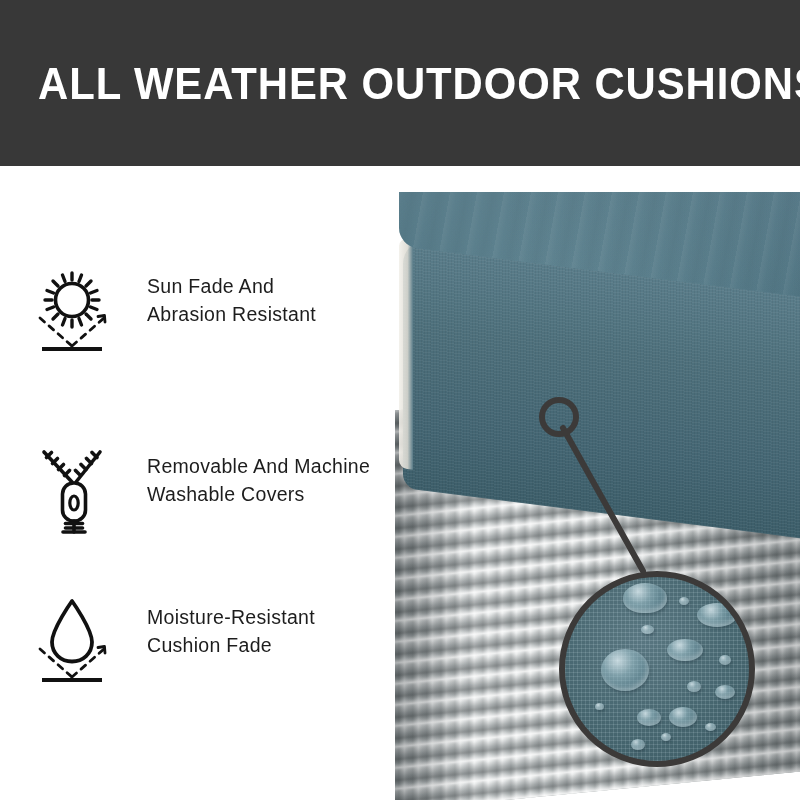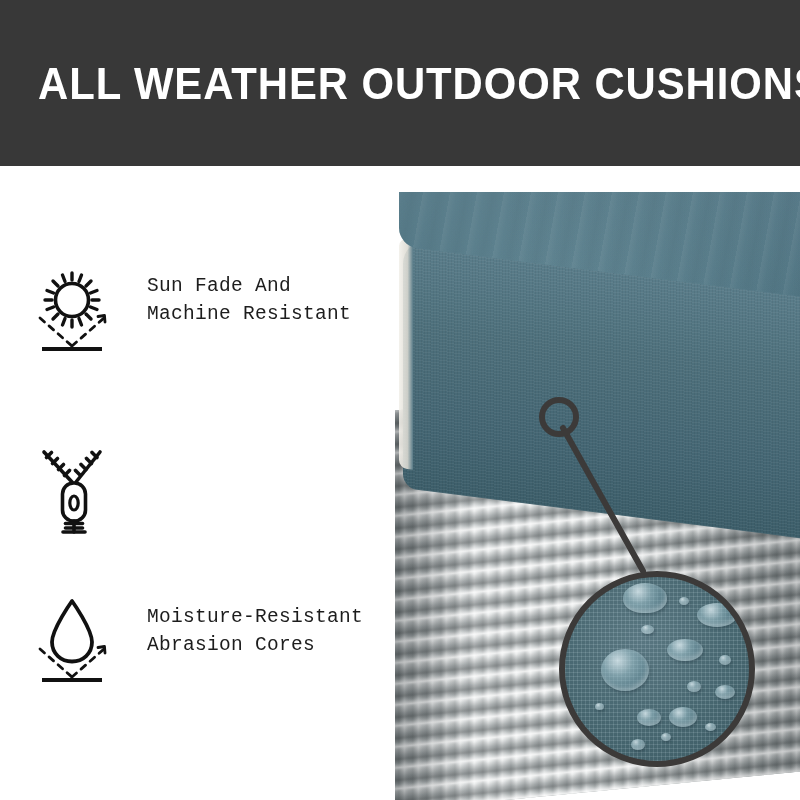--- a/index.html
+++ b/index.html
@@ -72,21 +72,20 @@
     width: 252px;
     color: #1d1d1d;
     font-family: "Liberation Sans", sans-serif;
     font-size: 19.5px;
     line-height: 28px;
     letter-spacing: 0.3px;
   }
   .feature-text .line {
     display: block;
     white-space: nowrap;
-    font-family: Liberation Mono, monospace;
   }
 
   
   #photo-area {
     position: absolute;
     left: 395px;
     top: 166px;
     width: 405px;
     height: 634px;
     overflow: hidden;
@@ -323,21 +322,21 @@
         <g stroke="#111111" fill="none" stroke-width="2.8" stroke-linecap="round" stroke-dasharray="6 6">
           <path d="M6 58 L 38 86"></path>
           <path d="M38 86 L 70 58"></path>
         </g>
         <path d="M71 62 L 70.5 55.5 L 64 56.5" stroke="#111111" fill="none" stroke-width="2.8" stroke-linecap="round" stroke-linejoin="round"></path>
         <line x1="8" y1="89" x2="68" y2="89" stroke="#111111" stroke-width="4.2" stroke-linecap="butt"></line>
       </svg>
     </div>
     <div class="feature-text">
       <span class="line">Sun Fade And</span>
-      <span class="line">Machine Resistant</span>
+      <span class="line">Abrasion Resistant</span>
     </div>
   </div>
 
   <div class="feature-row" id="feature-row-1">
     <div class="feature-icon">
       <svg viewBox="0 0 84 94" width="84" height="94" aria-hidden="true">
         <g stroke="#111111" fill="none" stroke-width="3.6" stroke-linecap="round" stroke-linejoin="round">
 
           <path d="M10 12 L 38 42"></path>
           <path d="M66 12 L 42 42"></path>
@@ -354,38 +353,42 @@
 
           <rect x="28.5" y="43" width="23" height="38" rx="11" ry="11" stroke-width="3.6"></rect>
           <ellipse cx="40" cy="63" rx="4.2" ry="7" stroke-width="3.2"></ellipse>
 
           <line x1="40" y1="81" x2="40" y2="92"></line>
           <line x1="31.5" y1="83.5" x2="48.5" y2="83.5"></line>
           <line x1="31.5" y1="88" x2="48.5" y2="88"></line>
           <line x1="29" y1="92" x2="51" y2="92"></line>
         </g>
       </svg>
+    </div>
+    <div class="feature-text">
+      <span class="line">Removable And Machine</span>
+      <span class="line">Washable Covers</span>
     </div>
   </div>
 
   <div class="feature-row" id="feature-row-2">
     <div class="feature-icon">
       <svg viewBox="0 0 84 94" width="84" height="94" aria-hidden="true">
         <path d="M38 10 C 38 10, 18 38, 18 51 C 18 62.5, 27 70.5, 38 70.5 C 49 70.5, 58 62.5, 58 51 C 58 38, 38 10, 38 10 Z" stroke="#111111" fill="none" stroke-width="3.8" stroke-linejoin="round"></path>
         <g stroke="#111111" fill="none" stroke-width="2.8" stroke-linecap="round" stroke-dasharray="6 6">
           <path d="M6 58 L 38 86"></path>
           <path d="M38 86 L 70 58"></path>
         </g>
         <path d="M71 62 L 70.5 55.5 L 64 56.5" stroke="#111111" fill="none" stroke-width="2.8" stroke-linecap="round" stroke-linejoin="round"></path>
         <line x1="8" y1="89" x2="68" y2="89" stroke="#111111" stroke-width="4.2" stroke-linecap="butt"></line>
       </svg>
     </div>
     <div class="feature-text">
       <span class="line">Moisture-Resistant</span>
-      <span class="line">Abrasion Cores</span>
+      <span class="line">Cushion Fade</span>
     </div>
   </div>
 
   <div id="photo-area">
 
     <div id="wicker-base"></div>
     <div id="wicker-shade"></div>
 
     <div id="cushion-wrap">
       <div id="cushion-bottom-piping"></div>

